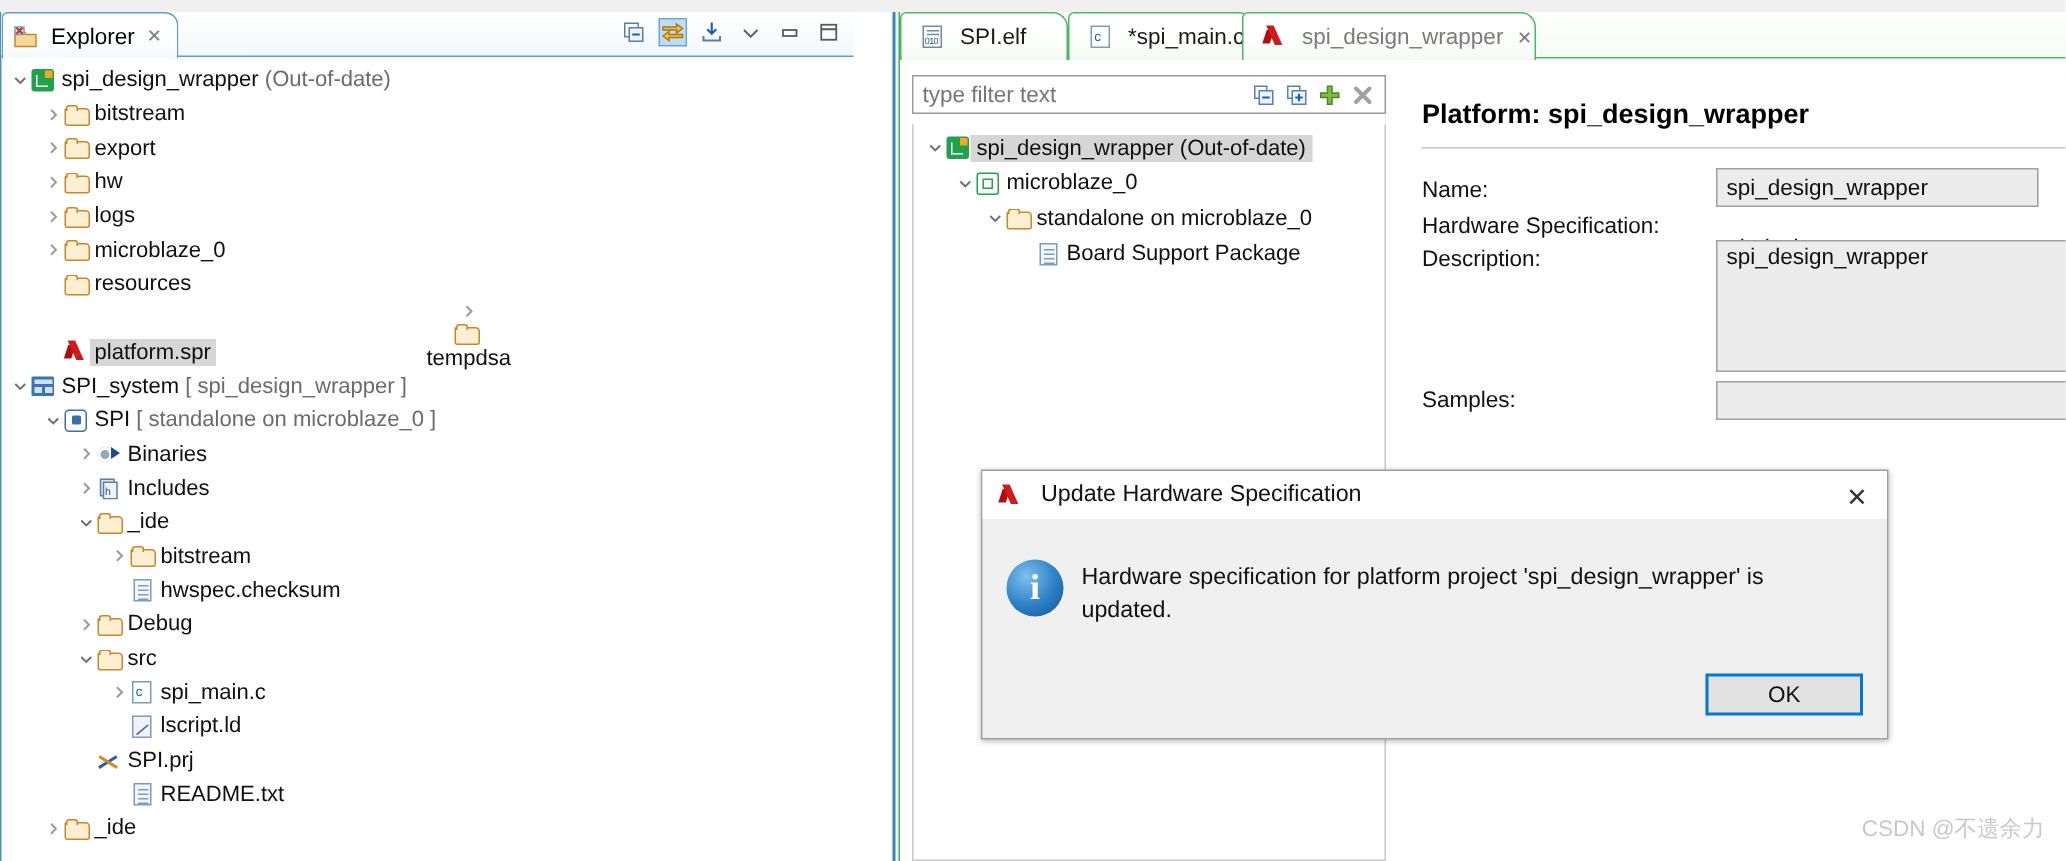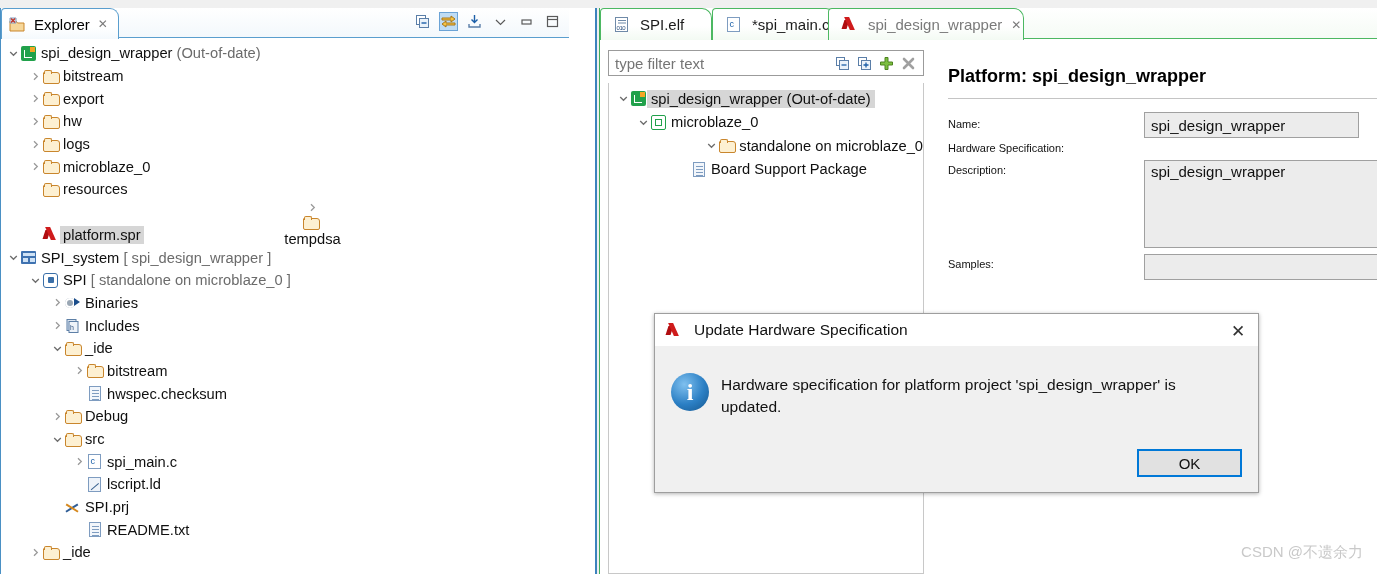--- a/index.html
+++ b/index.html
@@ -109,21 +109,21 @@
   .fb { width:15px; height:15px; display:block; }
   #midtree { position:absolute; left:0; top:33px; width:316px; bottom:0; border:1px solid #c8c8c8; border-top:none; background:#fff; padding-top:4px; }
   #midtree .row { height:23.5px; }
   #midtree .txt { font-size:14.7px; }
 
   
   #platpanel { position:absolute; left:348px; top:42px; right:0; bottom:0; background:#fff; }
   #plat-title { position:absolute; left:0; top:16px; font-size:18px; font-weight:bold; color:#000; }
   #plat-rule { position:absolute; left:0; top:48px; right:0; height:1px; background:#c4c4c4; }
   .frow { position:absolute; display:flex; }
-  .flabel { font-size:11px; color:#111; }
+  .flabel { font-size:15px; color:#111; }
   .fval { font-size:15px; color:#111; }
   .finput { background:#ececec; border:1px solid #a0a0a0; font-size:15px; padding:2px 6px; color:#111; }
 
   
   #dialog { position:absolute; left:654px; top:313px; width:605px; height:180px;
     background:#f0f0f0; border:1px solid #9e9e9e; box-shadow:0 1px 4px rgba(0,0,0,.3); }
   #dlg-title { position:absolute; left:0; top:0; right:0; height:32px; background:#fff;
     display:flex; align-items:center; padding-left:10px; gap:8px; }
   #dlg-title .t { font-size:15.5px; color:#111; }
   #dlg-close { position:absolute; right:10px; top:7px; width:20px; height:20px;
@@ -502,21 +502,21 @@
             <span class="arrow">
               <svg width="11" height="11" viewBox="0 0 11 11">
                 <path d="M2.2 4L5.5 7.3L8.8 4" fill="none" stroke="#6e6e6e" stroke-width="1.3"></path>
               </svg>
             </span>
             <span class="ico">
               <span class="chip"></span>
             </span>
             <span class="txt">microblaze_0</span>
           </div>
-          <div class="row" style="padding-left: 48px; justify-content: flex-end;">
+          <div class="row" style="padding-left: 48px;">
             <span class="arrow">
               <svg width="11" height="11" viewBox="0 0 11 11">
                 <path d="M2.2 4L5.5 7.3L8.8 4" fill="none" stroke="#6e6e6e" stroke-width="1.3"></path>
               </svg>
             </span>
             <span class="ico">
               <span class="folder"></span>
             </span>
             <span class="txt">standalone on microblaze_0</span>
           </div>

